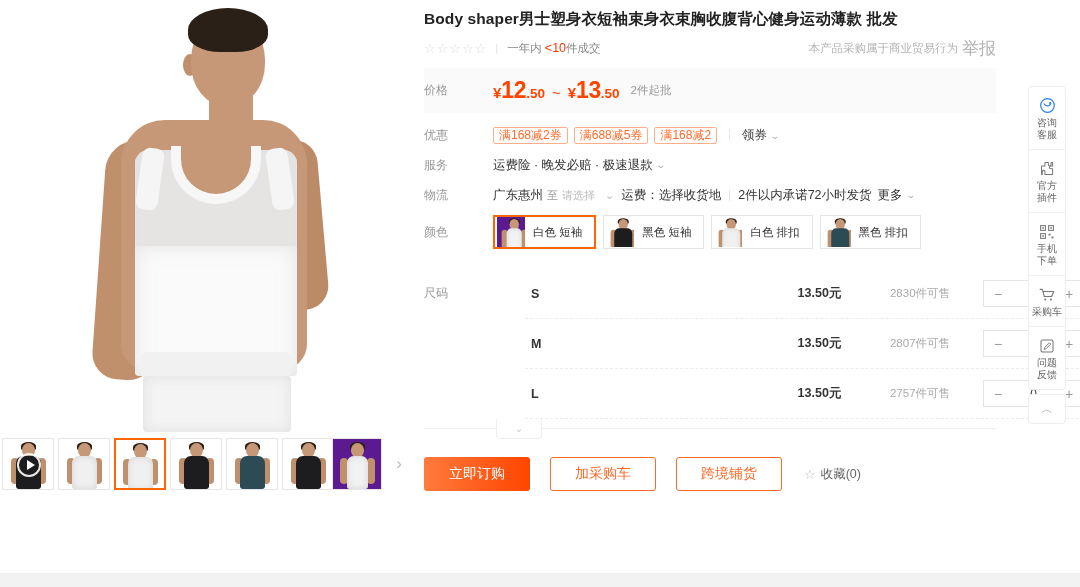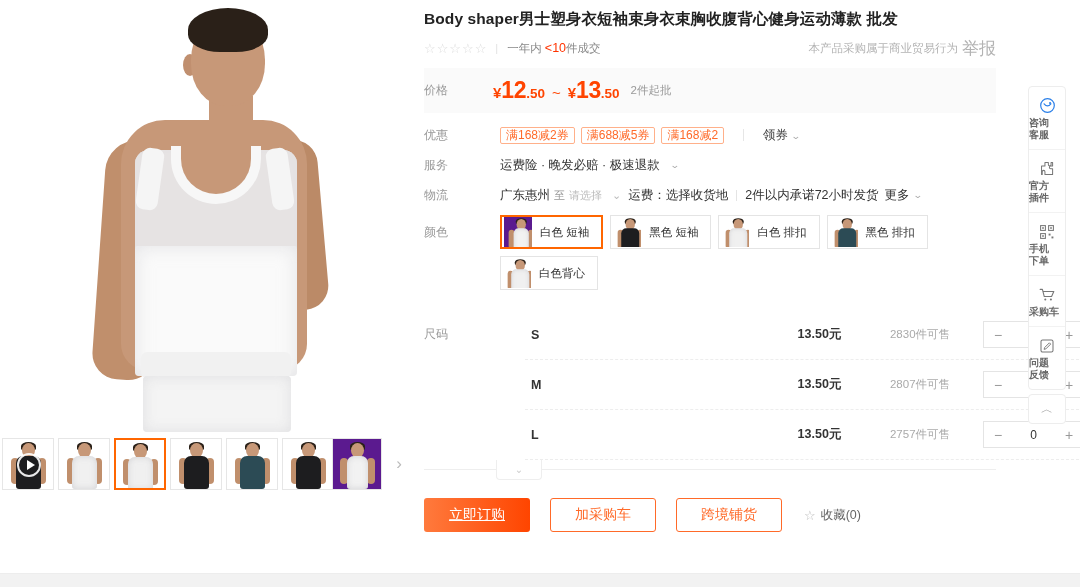--- a/index.html
+++ b/index.html
@@ -73,21 +73,21 @@
   
   .price-box{margin-top:11px;height:45px;background:#fafafa;display:flex;align-items:center;}
   .lbl{width:47px;color:#999;font-size:12px;flex:none;padding-left:22px;box-sizing:content-box;}
   .price-main{color:#ff4400;display:flex;align-items:baseline;}
   .cur{font-size:15px;font-weight:bold;}
   .big{font-size:23px;font-weight:bold;letter-spacing:-.4px;}
   .dec{font-size:13.5px;font-weight:bold;}
   .tilde{color:#ff4400;font-size:15px;margin:0 7px;}
   .moq{color:#999;font-size:11.5px;margin-left:11px;}
 
-  .row{display:flex;align-items:center;margin-top:12px;min-height:20px;gap:7px;}
+  .row{display:flex;align-items:center;margin-top:12px;min-height:20px;}
   .row.tight{margin-top:10px;}
   .coupon{display:inline-block;border:1px solid #ffb08a;color:#ff6a29;font-size:12px;line-height:15px;padding:0 5px;border-radius:2px;margin-right:6px;white-space:nowrap;cursor:pointer;}
   .getc{color:#444;font-size:12.5px;margin-left:10px;cursor:pointer;}
   .dsep{display:inline-block;width:1px;height:12px;background:#e6e6e6;margin:0 2px 0 6px;}
   .caret{display:inline-block;color:#aaa;font-size:9px;margin-left:4px;transform:scaleX(1.35);}
   .svc{color:#333;font-size:12.5px;}
   .logi{font-size:12.5px;color:#333;display:flex;align-items:center;}
   .logi .muted{color:#bbb;font-size:11px;margin:0 3px 0 4px;}
   .logi .zhi{color:#999;font-size:11px;margin-left:4px;}
   .logi .chev{color:#bbb;font-size:11px;margin:0 7px;}
@@ -112,28 +112,28 @@
   .stepper{width:101px;height:27px;border:1px solid #e4e4e4;display:flex;align-items:center;margin-left:10px;box-sizing:border-box;}
   .stepper .mb,.stepper .pb{width:28px;text-align:center;color:#999;font-size:14px;cursor:pointer;user-select:none;}
   .stepper .qv{flex:1;text-align:center;font-size:12px;color:#333;border:none;outline:none;background:transparent;font-family:inherit;width:100%;}
   .expander{position:relative;height:20px;margin-top:0;}
   .expander .line{position:absolute;left:0;top:9px;width:100%;height:1px;background:#eee;}
   .expander .tab{position:absolute;left:72px;top:0;width:44px;height:19px;border:1px solid #eee;border-top:none;background:#fff;border-radius:0 0 4px 4px;display:flex;align-items:center;justify-content:center;color:#ccc;font-size:10px;cursor:pointer;}
 
   
   .actions{display:flex;align-items:center;margin-top:18px;}
   .btn{height:34px;min-width:106px;display:flex;align-items:center;justify-content:center;font-size:14px;cursor:pointer;border-radius:3px;box-sizing:border-box;}
-  .btn-buy{background:linear-gradient(90deg,#ff7a3d,#ff4500);color:#fff;width:106px;text-decoration:underline;}
+  .btn-buy{background:linear-gradient(90deg,#ff7a3d,#ff4500);color:#fff;width:106px;}
   .btn-out{border:1px solid #ff6a29;color:#ff6a29;background:#fff;width:106px;margin-left:20px;}
   .fav{display:flex;align-items:center;margin-left:22px;font-size:12.5px;color:#666;cursor:pointer;}
   .fav .st{color:#bbb;margin-right:5px;font-size:13px;}
 
   
   .rail{position:absolute;left:1028px;top:86px;width:38px;background:#fff;border:1px solid #ededed;border-radius:4px;box-sizing:border-box;}
-  .rail-item{padding:9px 0 8px 0;text-align:left;border-bottom:1px solid #f2f2f2;cursor:pointer;font-weight:bold;}
+  .rail-item{padding:9px 0 8px 0;text-align:center;border-bottom:1px solid #f2f2f2;cursor:pointer;}
   .rail-item:last-child{border-bottom:none;}
   .rail-ic{height:19px;display:flex;align-items:center;justify-content:center;margin-bottom:2px;}
   .rail-tx{font-size:10px;color:#666;line-height:12px;}
   .to-top{position:absolute;left:1028px;top:394px;width:38px;height:30px;border:1px solid #ededed;border-radius:4px;background:#fff;display:flex;align-items:center;justify-content:center;color:#999;font-size:12px;cursor:pointer;box-sizing:border-box;}
 </style>
 </head>
 <body>
 
 <div class="page">
 
@@ -363,34 +363,20 @@
                   <div class="tarmL"></div>
                   <div class="tarmR"></div>
                   <div class="thr"></div>
                   <div class="th"></div>
                   <div class="tbody"></div>
                 </div>
               </div>
             </div>
             <div class="nm">黑色 排扣</div>
           </div>
-          <div class="cw">
-            <div class="sw">
-              <div class="tb white">
-                <div class="tfig">
-                  <div class="tarmL"></div>
-                  <div class="tarmR"></div>
-                  <div class="thr"></div>
-                  <div class="th"></div>
-                  <div class="tbody"></div>
-                </div>
-              </div>
-            </div>
-            <div class="nm">白色背心</div>
-          </div>
         </div>
     </div>
 
     <div class="sizes">
       <div class="lbl" style="padding-left:0;width:69px;line-height:49px;flex:none;">尺码</div>
       <div class="size-list" id="sizes">
           <div class="srow">
             <div class="sname">S</div>
             <div class="sprice">13.50元</div>
             <div class="sstock">2830件可售</div>

